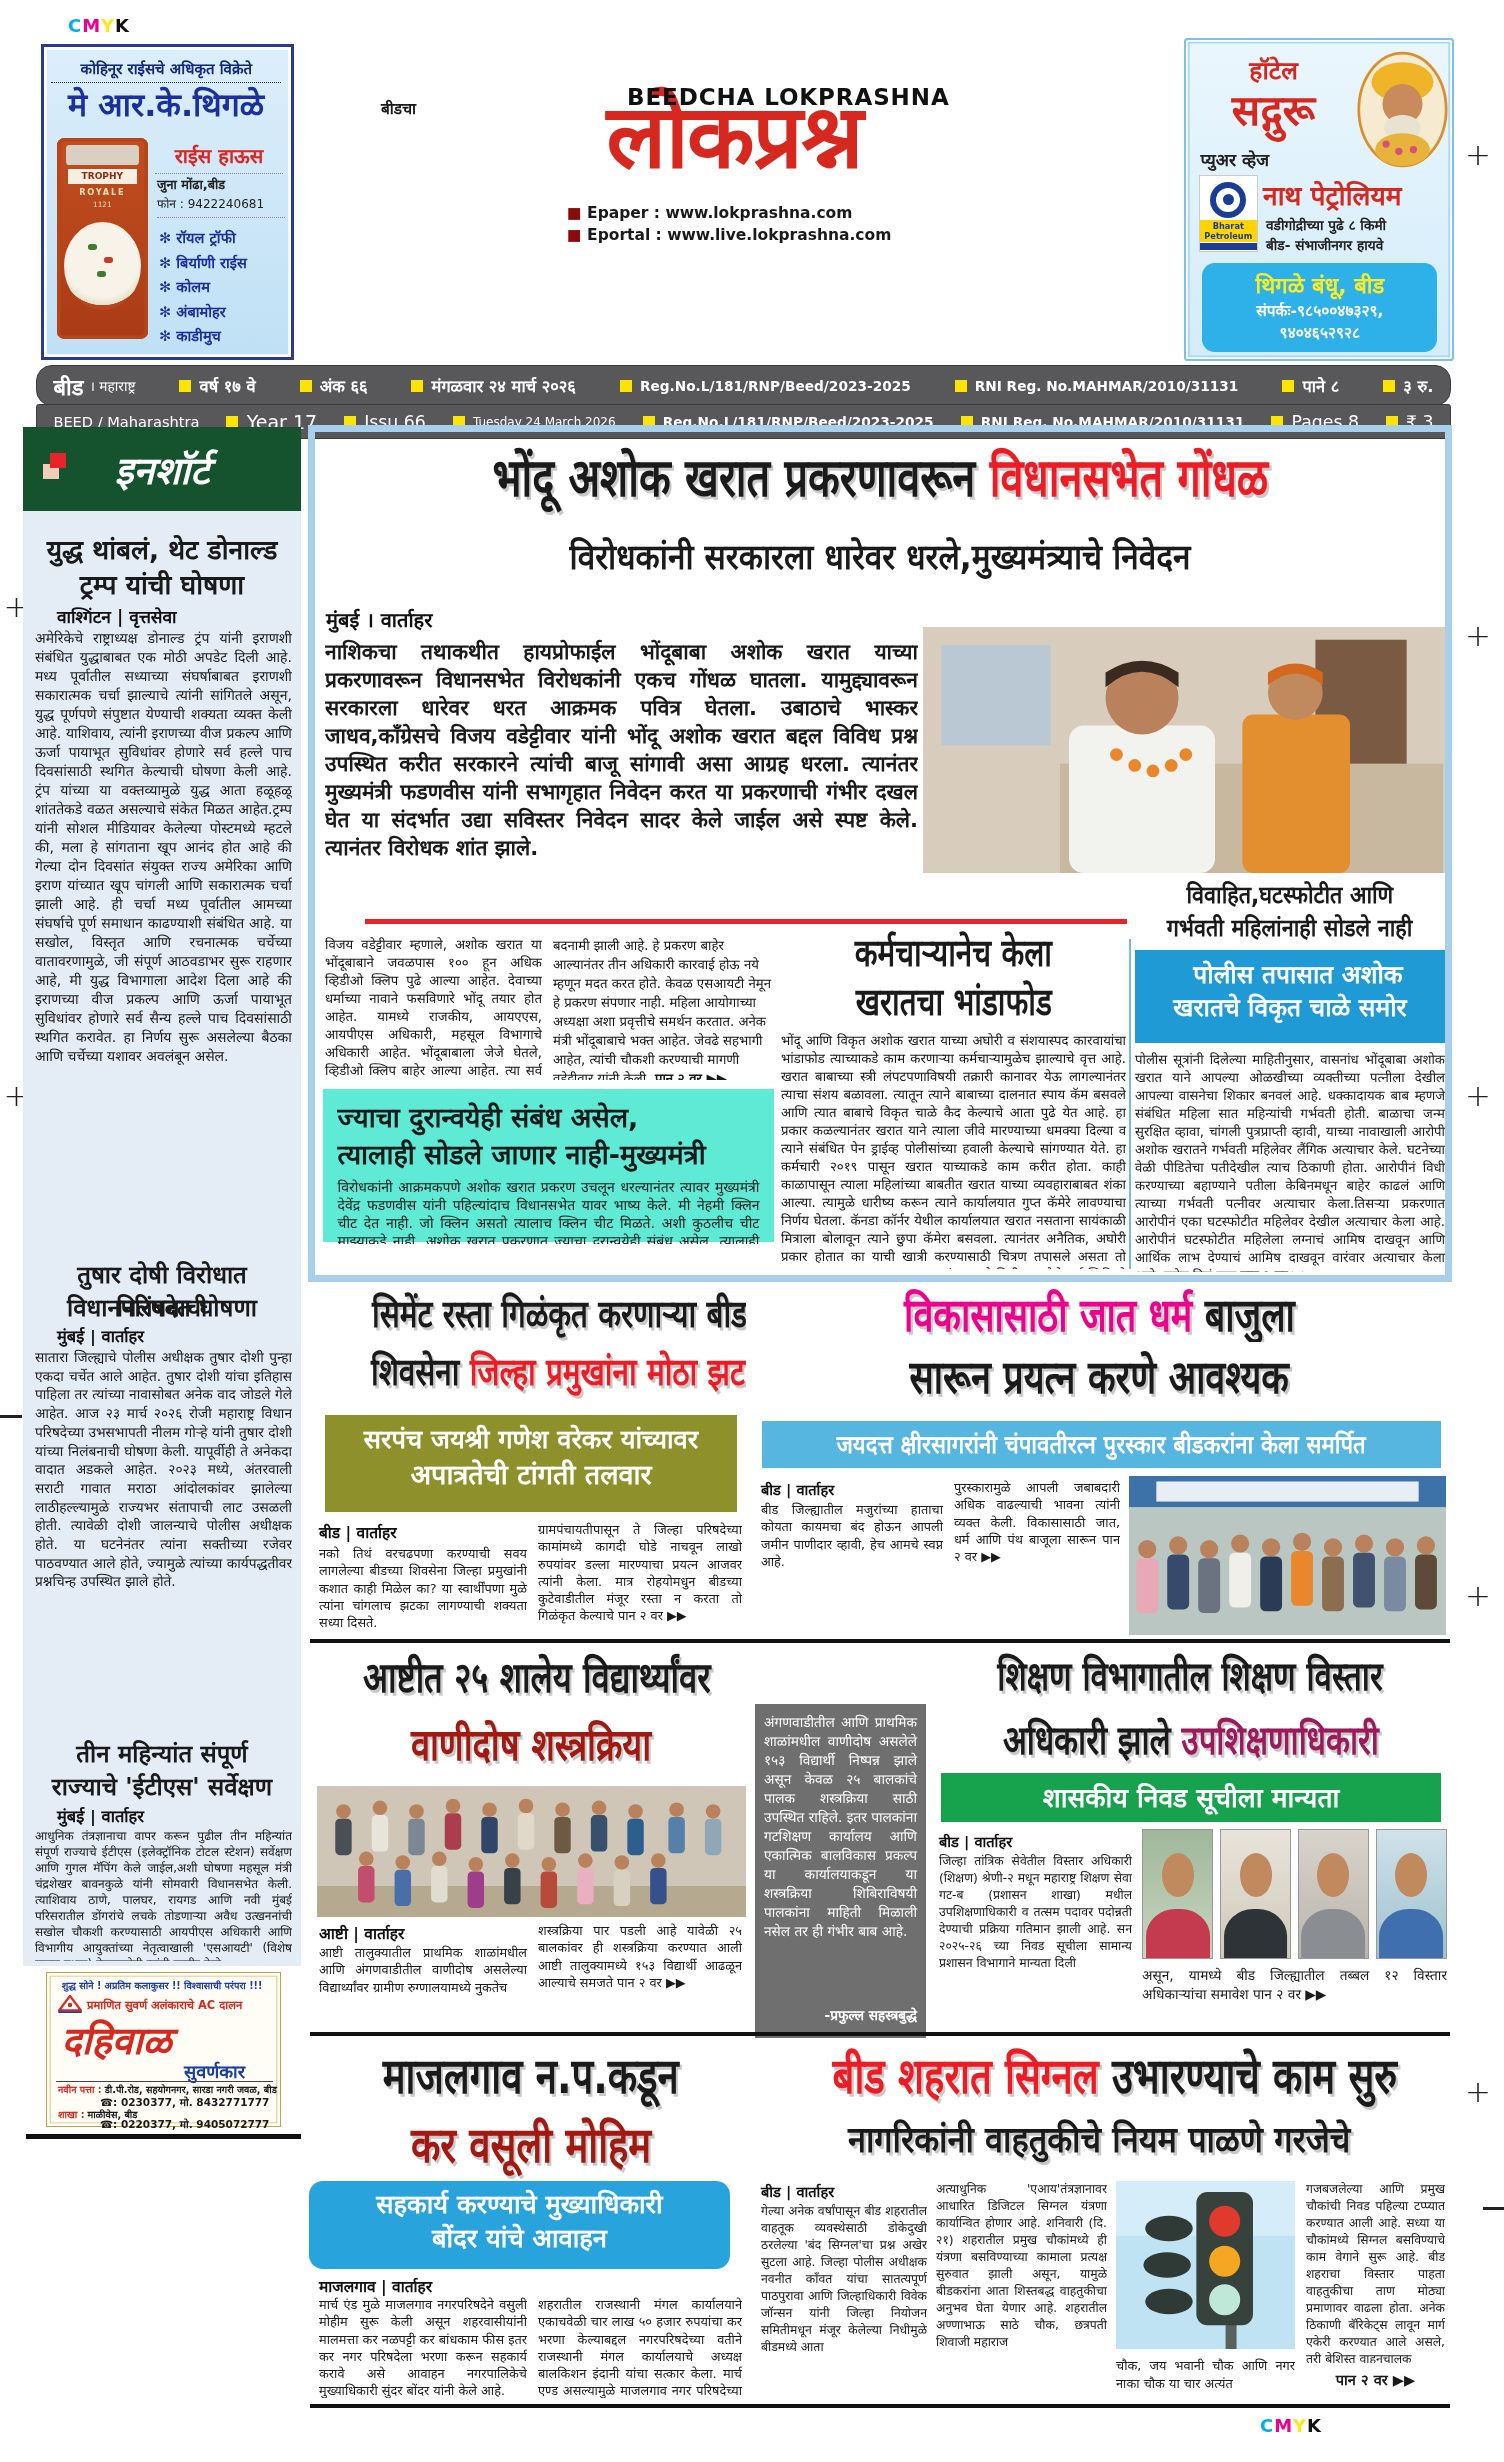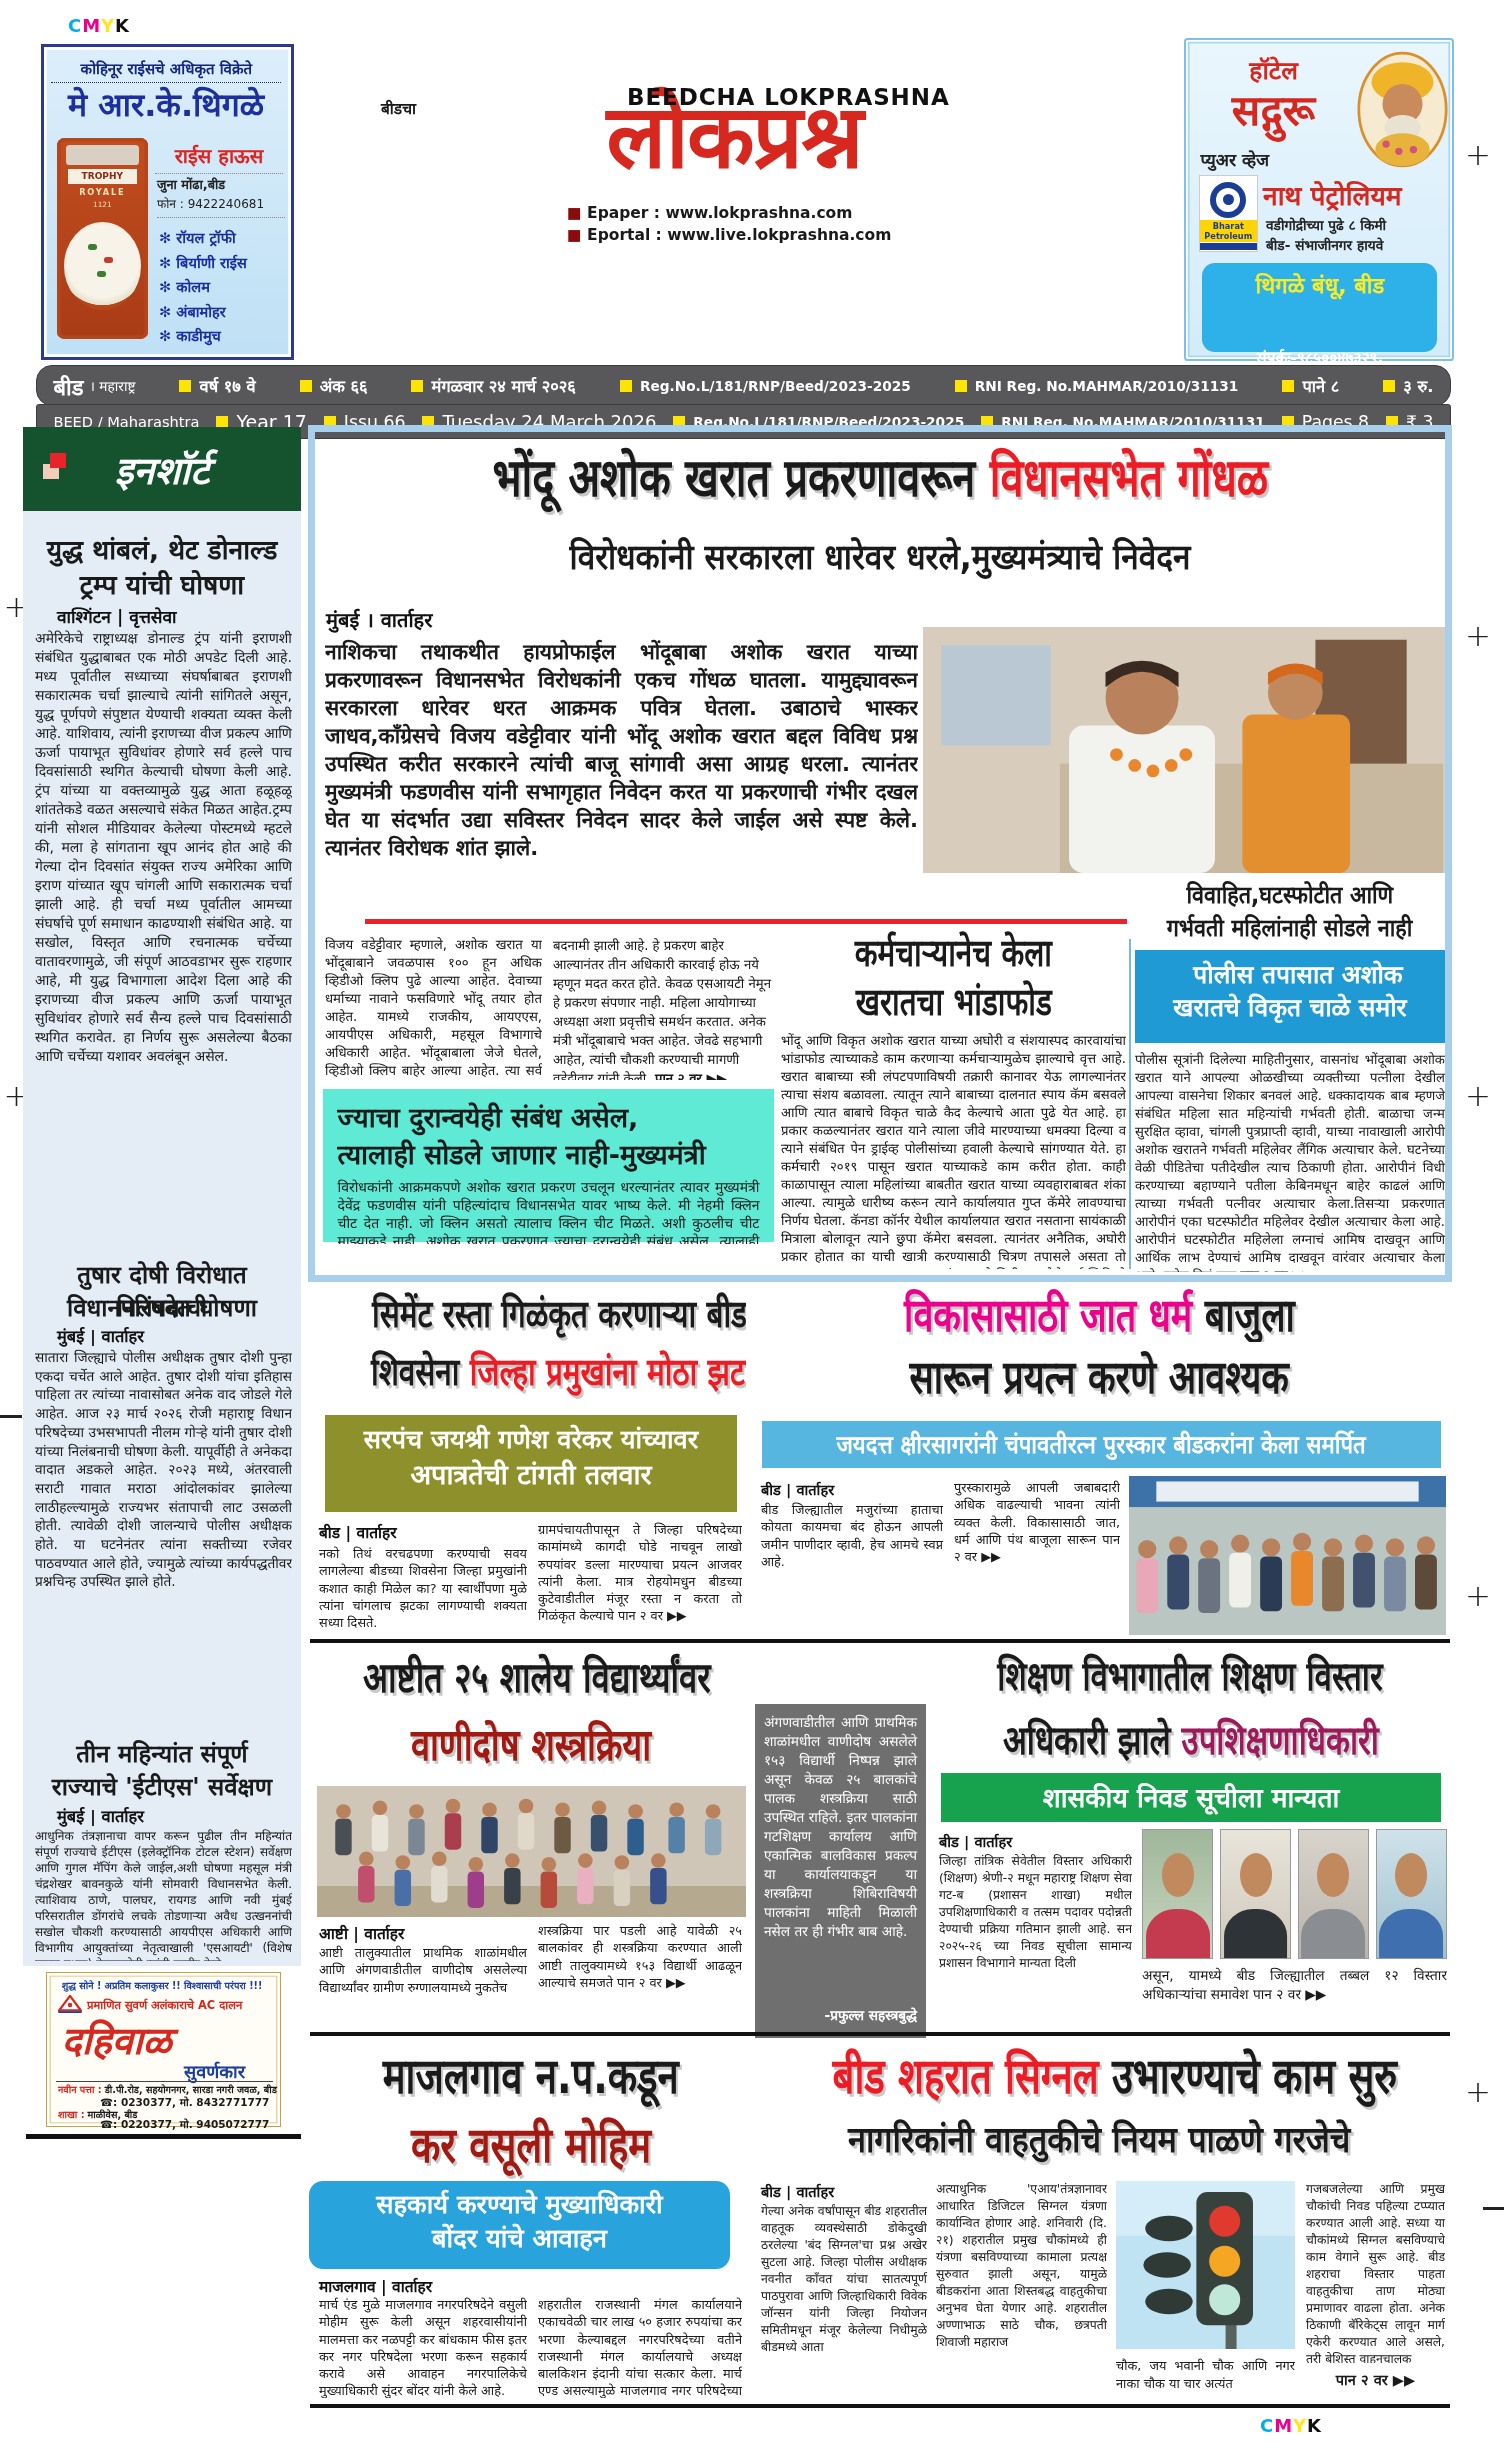--- a/index.html
+++ b/index.html
@@ -142,21 +142,21 @@
         <div>Bharat</div>
         <div>Petroleum</div>
       </div>
       <div class="abs bpbar" style="left:0;top:67px;width:57px;height:7.3px;"></div>
     </div>
     <div class="abs b" style="left:77px;top:137px;width:192px;font-size:26.4px;color:#d6281f;">नाथ पेट्रोलियम</div>
     <div class="abs b" style="left:80px;top:175px;width:188px;font-size:13.7px;color:#222;">वडीगोद्रीच्या पुढे ८ किमी</div>
     <div class="abs b" style="left:80px;top:195px;width:188px;font-size:13.7px;color:#222;">बीड- संभाजीनगर हायवे</div>
     <div class="abs thigleblue" style="left:16.4px;top:223px;width:235px;height:89px;">
       <div class="b" style="font-size:22px;color:#f7ec2a;padding-top:5.5px;">थिगळे बंधू, बीड</div>
-      <div class="b" style="font-size:15.5px;margin-top:47px;">संपर्कः-९८५००४७३२९,</div>
+      <div class="b" style="font-size:15.5px;">संपर्कः-९८५००४७३२९,</div>
       <div class="b" style="font-size:15.5px;">९४०४६५२९२८</div>
     </div>
   </div>
 
   <div class="abs datebar" style="left:36px;top:365px;width:1415px;height:41px;border-radius:16px;">
     <div class="db-item">
         <span class="b" style="font-size:22px;">बीड</span>
         <span style="font-size:13.7px;margin-left:6.4px;">। महाराष्ट्र</span>
       </div>
     <div class="db-item b" style="font-size:16.4px;">
@@ -193,21 +193,21 @@
         <span>BEED / Maharashtra</span>
       </div>
     <div class="db-item" style="font-size:19px;">
         <span class="ybox"></span>
         <span>Year 17</span>
       </div>
     <div class="db-item" style="font-size:17.3px;">
         <span class="ybox"></span>
         <span>Issu  66</span>
       </div>
-    <div class="db-item" style="font-size:18px;">
+    <div class="db-item" style="font-size:12px;">
         <span class="ybox"></span>
         <span>Tuesday 24 March 2026</span>
       </div>
     <div class="db-item b" style="font-size:13.7px;">
         <span class="ybox"></span>
         <span>Reg.No.L/181/RNP/Beed/2023-2025</span>
       </div>
     <div class="db-item b" style="font-size:13.7px;">
         <span class="ybox"></span>
         <span>RNI Reg. No.MAHMAR/2010/31131</span>

